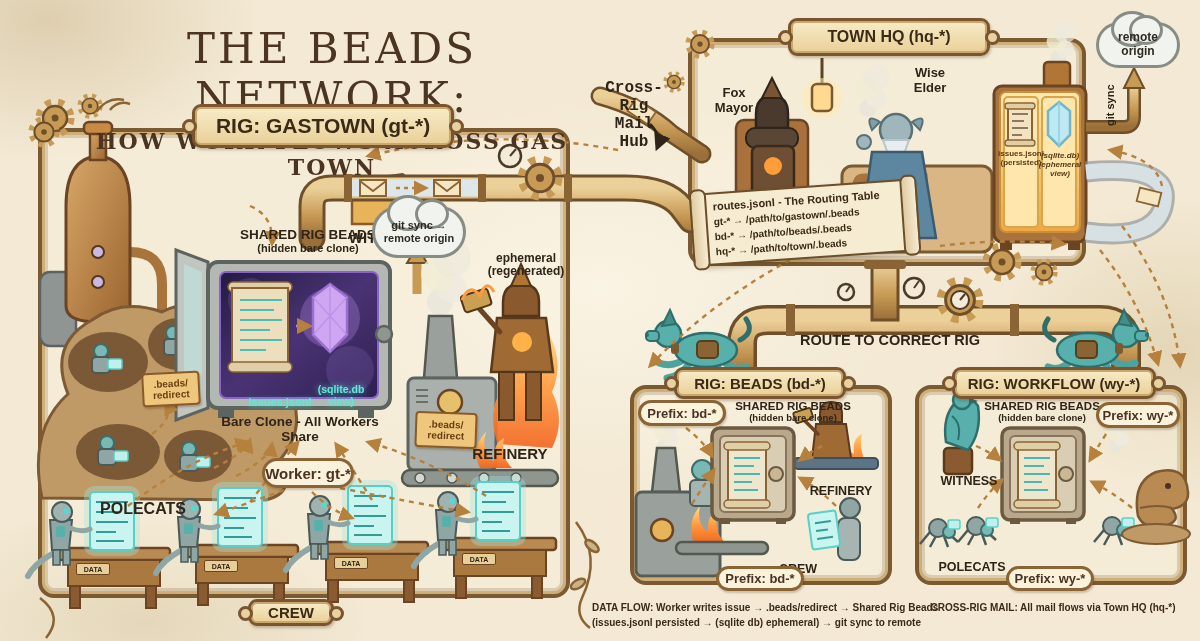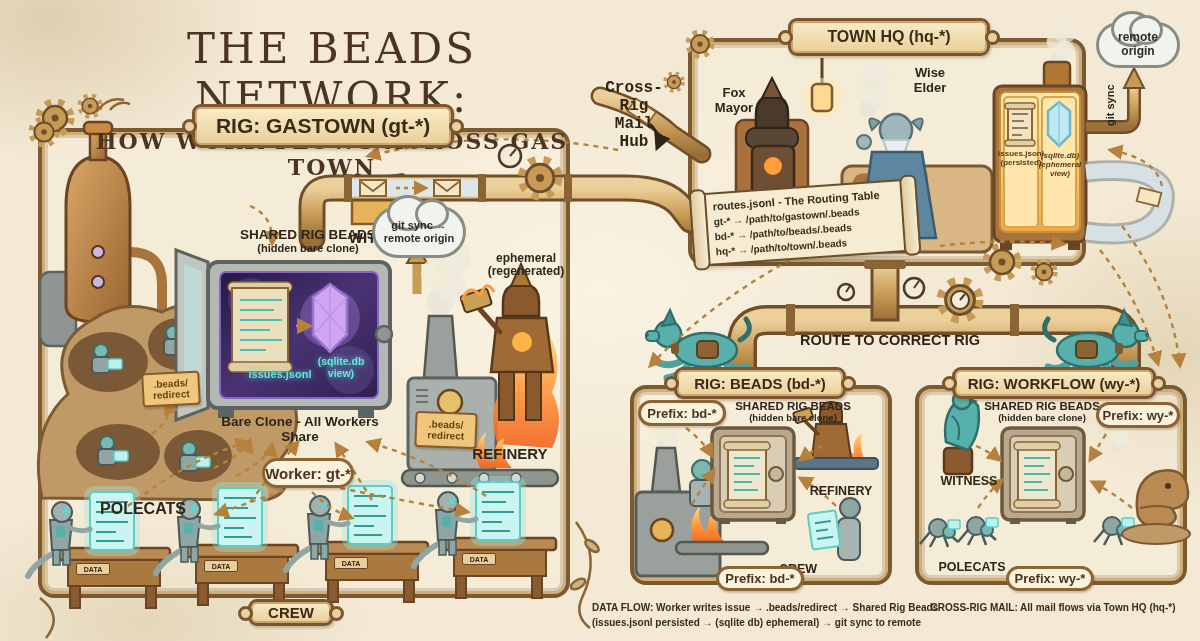--- a/index.html
+++ b/index.html
@@ -55,21 +55,21 @@
   .scrollpaper {
     position:absolute; z-index:4; background:#f6ecd2; border:2.5px solid #6b4e2a; border-radius:6px;
     transform:rotate(-4deg); color:#3a2a16; font-weight:700;
     box-shadow:2px 3px 5px rgba(90,60,20,.3); padding:5px 10px 4px 14px;
   }
   .scrollpaper::before, .scrollpaper::after {
     content:""; position:absolute; width:13px; top:-6px; bottom:-6px;
     background:linear-gradient(90deg,#e0cba0,#f6ecd2); border:2px solid #6b4e2a; border-radius:7px;
   }
   .scrollpaper::before { left:-9px; } .scrollpaper::after { right:-9px; }
-  .teal { color:#63e8d6; text-shadow:0 0 6px rgba(80,240,215,.85); }
+  .teal { color:#63e8d6; text-shadow:0 0 6px rgba(80,240,215,.85);margin-top:28px; }
   .caption { position:absolute; z-index:3; font-weight:700; color:#3a2a18; text-align:center; line-height:1.5; }
   .caption div { white-space:nowrap; }
   .title { position:absolute; z-index:3; text-align:center; color:#4c3423; font-family:"DejaVu Serif", serif; }
   .title .t1 { font-size:42px; font-weight:400; letter-spacing:3px; }
   .title .t2 { font-size:22px; font-weight:800; letter-spacing:2px; margin-top:6px; }
   .vtext { writing-mode:vertical-rl; transform:rotate(180deg); }
 </style>
 </head>
 <body>
 

